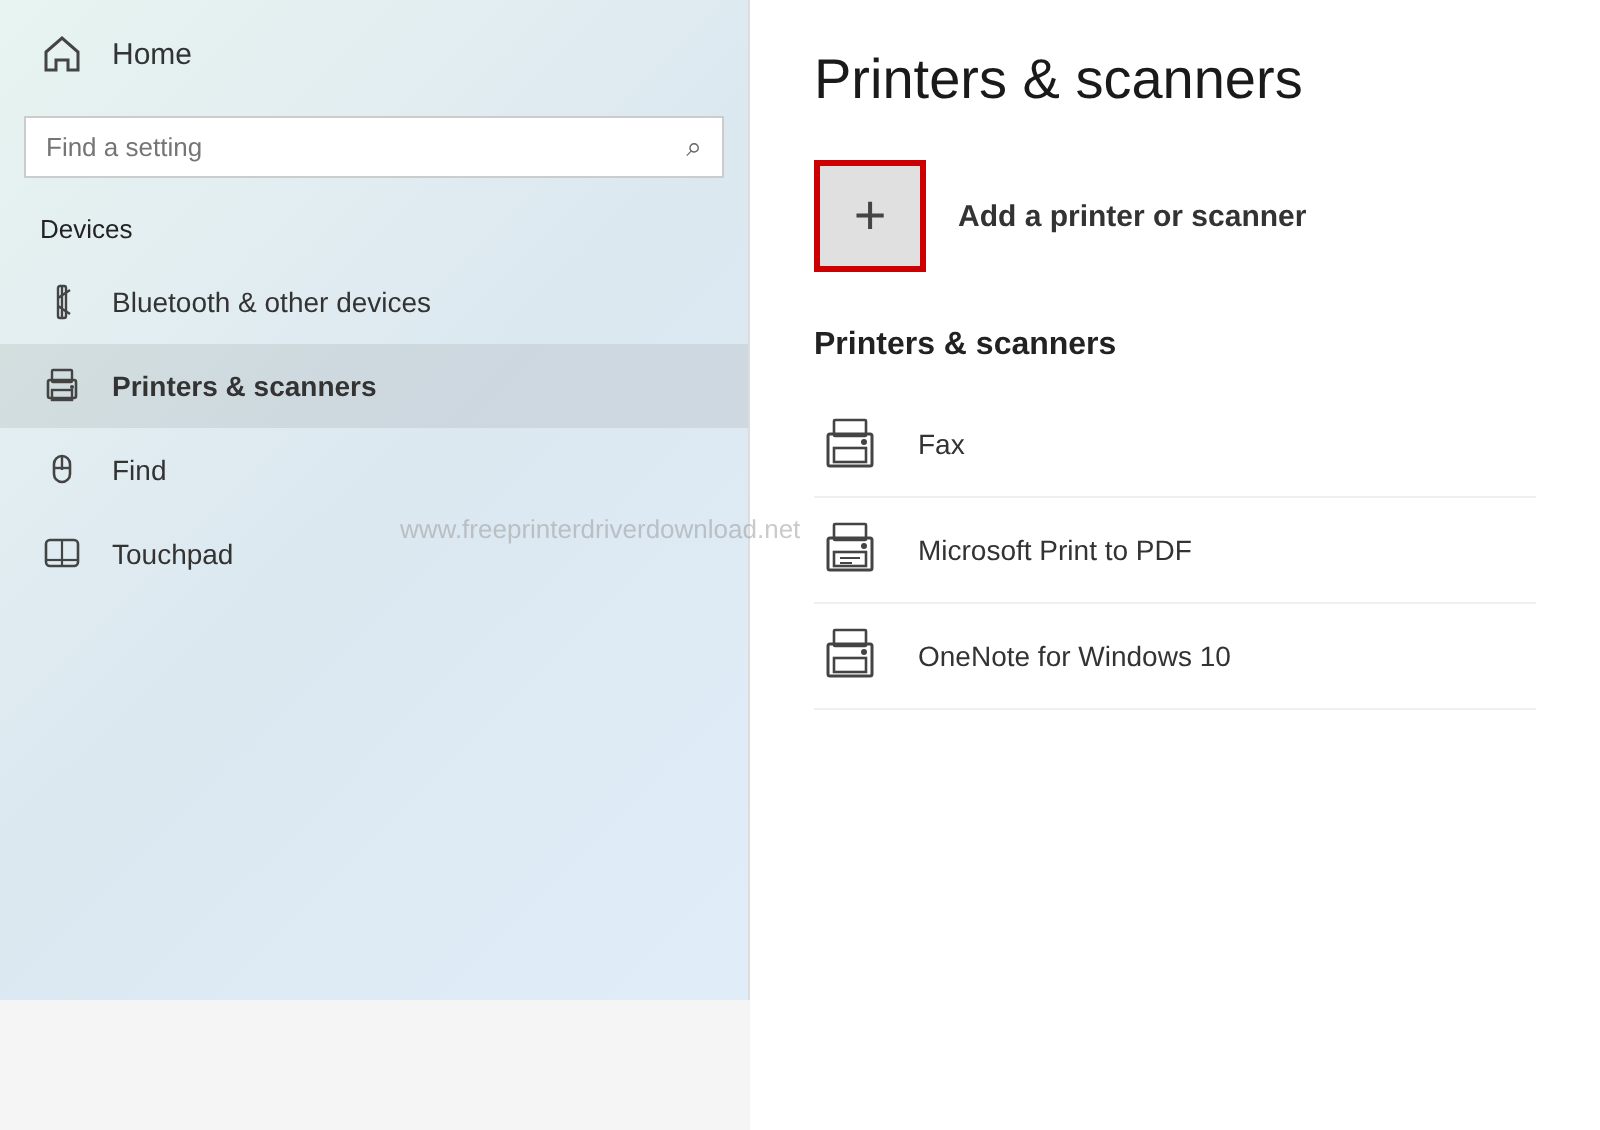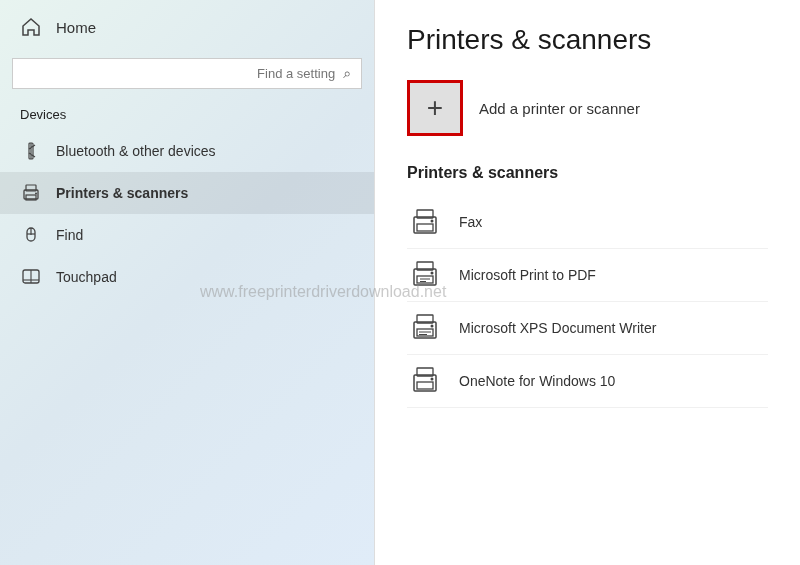--- a/index.html
+++ b/index.html
@@ -10,21 +10,21 @@
       height: 565px;
       display: flex;
       overflow: hidden;
     }
 
     
     .sidebar {
       width: 375px;
       min-width: 375px;
       background: linear-gradient(135deg, #e8f4f0 0%, #dce8f0 50%, #e0ecf8 100%);
-      height: 565px;
+      height: 500px;
       display: flex;
       flex-direction: column;
       border-right: 1px solid #ddd;
       overflow: hidden;
     }
 
     .sidebar-home {
       display: flex;
       align-items: center;
       padding: 16px 20px;
@@ -52,21 +52,20 @@
       gap: 8px;
     }
 
     .search-input {
       border: none;
       outline: none;
       flex: 1;
       font-size: 13px;
       color: #555;
       background: transparent;
-      text-align: right;
     }
 
     .search-icon-wrap {
       color: #666;
       font-size: 14px;
     }
 
     .sidebar-section-title {
       font-size: 13px;
       font-weight: 400;
@@ -141,20 +140,21 @@
       justify-content: center;
       cursor: pointer;
       font-size: 28px;
       color: #444;
       flex-shrink: 0;
     }
 
     .add-printer-label {
       font-size: 15px;
       color: #333;
+      font-weight: bold;
     }
 
     .printers-section-title {
       font-size: 16px;
       font-weight: 600;
       color: #222;
       margin-bottom: 14px;
     }
 
     .printer-item {
@@ -175,23 +175,23 @@
       flex-shrink: 0;
     }
 
     .printer-name {
       font-size: 14px;
       color: #333;
     }
 
     .watermark {
       position: absolute;
-      top: 283px;
+      top: 257px;
       left: 200px;
-      font-size: 16px;
+      font-size: 13px;
       color: rgba(150,150,150,0.5);
       pointer-events: none;
       white-space: nowrap;
     }
   </style>
 </head>
 <body>
 
 <div class="sidebar">
 
@@ -294,33 +294,20 @@
         <rect x="8" y="3" width="16" height="8" rx="0.5" stroke="#444" stroke-width="1.3" fill="none"></rect>
         <rect x="8" y="17" width="16" height="7" stroke="#444" stroke-width="1.3" fill="none"></rect>
         <line x1="11" y1="20" x2="21" y2="20" stroke="#444" stroke-width="1"></line>
         <line x1="11" y1="22.5" x2="17" y2="22.5" stroke="#444" stroke-width="1"></line>
         <circle cx="23" cy="14" r="1.5" fill="#444"></circle>
       </svg>
     </div>
     <span class="printer-name">Microsoft Print to PDF</span>
   </div>
 
-  <div class="printer-item">
-    <div class="printer-icon">
-      <svg width="32" height="32" viewBox="0 0 32 32" fill="none">
-        <rect x="5" y="10" width="22" height="16" rx="1" stroke="#444" stroke-width="1.5" fill="none"></rect>
-        <rect x="8" y="3" width="16" height="8" rx="0.5" stroke="#444" stroke-width="1.3" fill="none"></rect>
-        <rect x="8" y="17" width="16" height="7" stroke="#444" stroke-width="1.3" fill="none"></rect>
-        <line x1="10" y1="20" x2="22" y2="20" stroke="#444" stroke-width="1"></line>
-        <line x1="10" y1="22.5" x2="18" y2="22.5" stroke="#444" stroke-width="1"></line>
-        <circle cx="23" cy="14" r="1.5" fill="#444"></circle>
-      </svg>
-    </div>
-    <span class="printer-name">Microsoft XPS Document Writer</span>
-  </div>
 
   <div class="printer-item">
     <div class="printer-icon">
       <svg width="32" height="32" viewBox="0 0 32 32" fill="none">
         <rect x="5" y="10" width="22" height="16" rx="1" stroke="#444" stroke-width="1.5" fill="none"></rect>
         <rect x="8" y="3" width="16" height="8" rx="0.5" stroke="#444" stroke-width="1.3" fill="none"></rect>
         <rect x="8" y="17" width="16" height="7" stroke="#444" stroke-width="1.3" fill="none"></rect>
         <circle cx="23" cy="14" r="1.5" fill="#444"></circle>
       </svg>
     </div>

